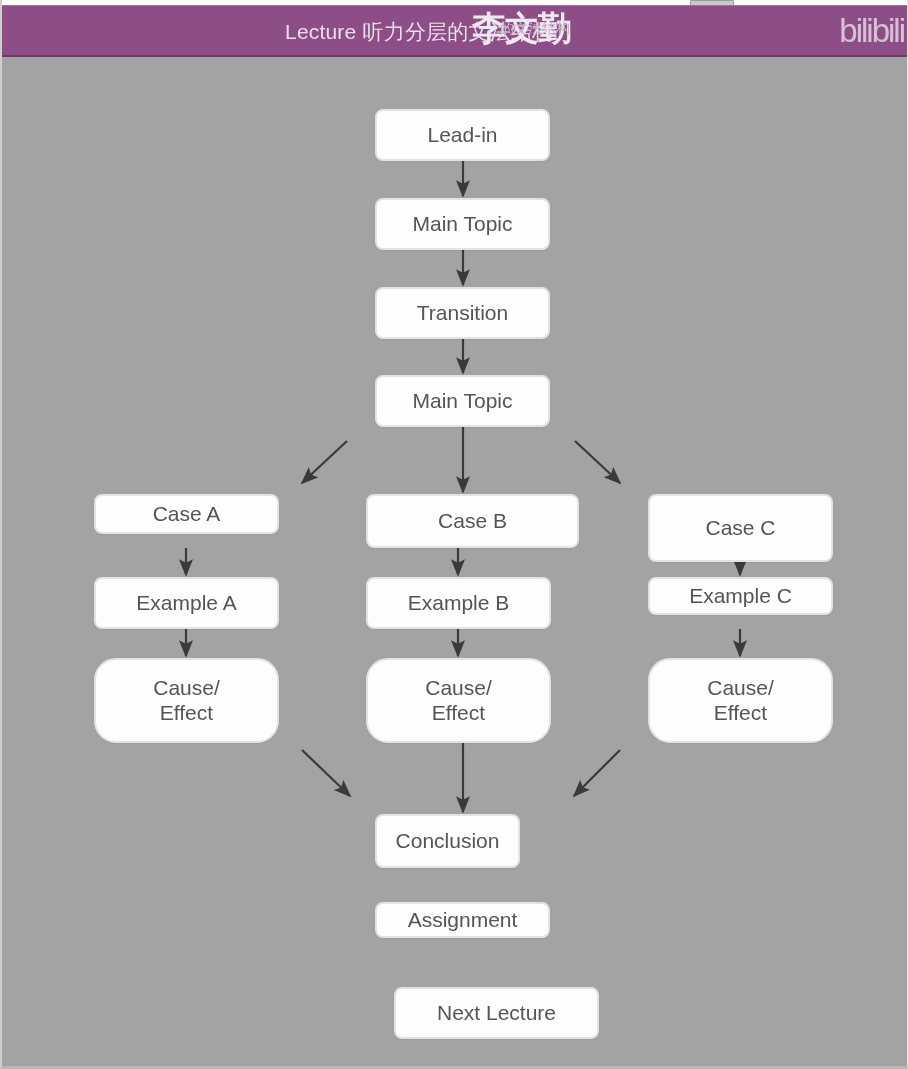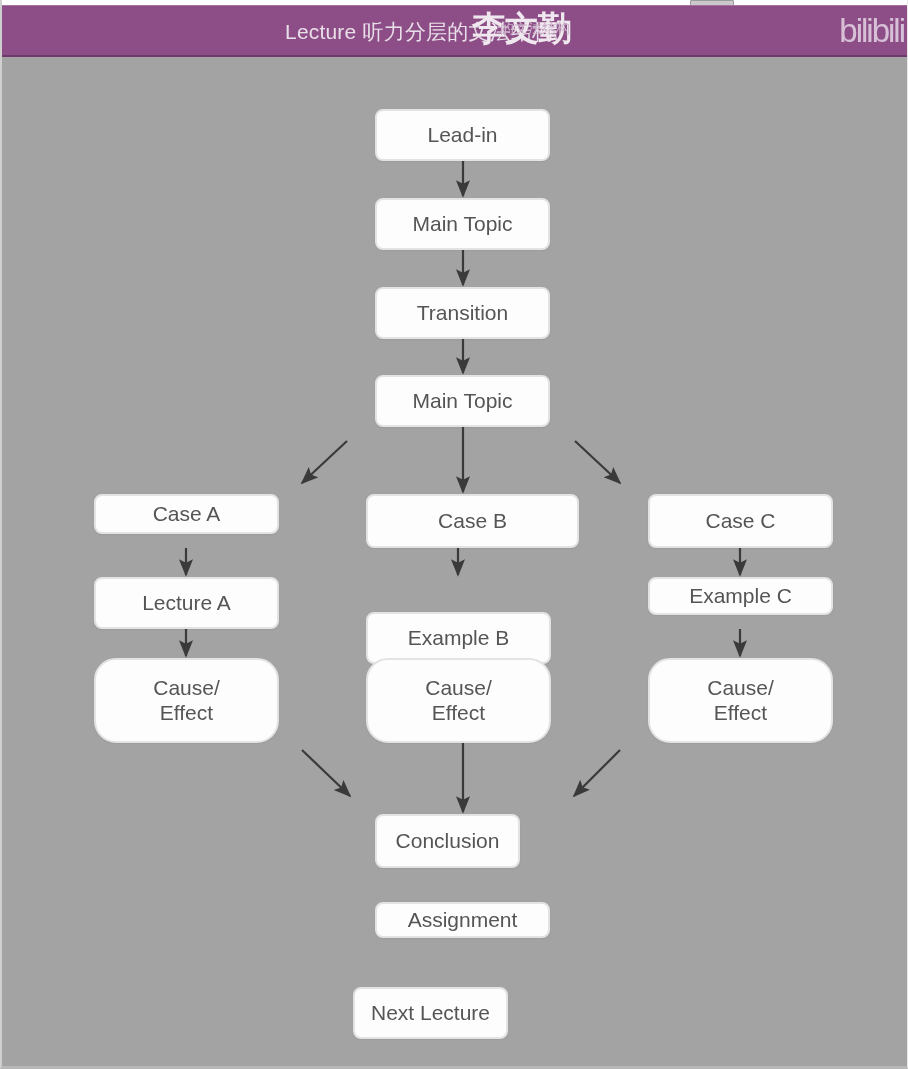--- a/index.html
+++ b/index.html
@@ -157,29 +157,29 @@
           <line x1="618" y1="692" x2="572" y2="738" stroke="#3a3a3a" stroke-width="2.2" marker-end="url(#arrowhead)"></line>
         </g>
     </svg>
     <div id="nodes">
         <div class="node" style="left: 373px; top: 51px; width: 175px; height: 52px;">Lead-in</div>
         <div class="node" style="left: 373px; top: 140px; width: 175px; height: 52px;">Main Topic</div>
         <div class="node" style="left: 373px; top: 229px; width: 175px; height: 52px;">Transition</div>
         <div class="node" style="left: 373px; top: 317px; width: 175px; height: 52px;">Main Topic</div>
         <div class="node" style="left: 92px; top: 436px; width: 185px; height: 40px;">Case A</div>
         <div class="node" style="left: 364px; top: 436px; width: 213px; height: 54px;">Case B</div>
-        <div class="node" style="left: 646px; top: 436px; width: 185px; height: 54px;">Case C</div>
-        <div class="node" style="left: 92px; top: 519px; width: 185px; height: 52px;">Lecture A</div>
-        <div class="node" style="left: 364px; top: 519px; width: 185px; height: 52px; margin-top: 35px;">Example B</div>
+        <div class="node" style="left: 646px; top: 436px; width: 185px; height: 68px;">Case C</div>
+        <div class="node" style="left: 92px; top: 519px; width: 185px; height: 52px;">Example A</div>
+        <div class="node" style="left: 364px; top: 519px; width: 185px; height: 52px;">Example B</div>
         <div class="node" style="left: 646px; top: 519px; width: 185px; height: 38px;">Example C</div>
         <div class="node two-line" style="left: 92px; top: 600px; width: 185px; height: 85px;">Cause/
 Effect</div>
         <div class="node two-line" style="left: 364px; top: 600px; width: 185px; height: 85px;">Cause/
 Effect</div>
         <div class="node two-line" style="left: 646px; top: 600px; width: 185px; height: 85px;">Cause/
 Effect</div>
         <div class="node" style="left: 373px; top: 756px; width: 145px; height: 54px;">Conclusion</div>
         <div class="node" style="left: 373px; top: 844px; width: 175px; height: 36px;">Assignment</div>
-        <div class="node" style="left: 351px; top: 929px; width: 155px; height: 52px; text-align: right;">Next Lecture</div>
+        <div class="node" style="left: 392px; top: 929px; width: 205px; height: 52px; text-align: right;">Next Lecture</div>
       </div>
   </div>
 
 </div>
 
 </body></html>

